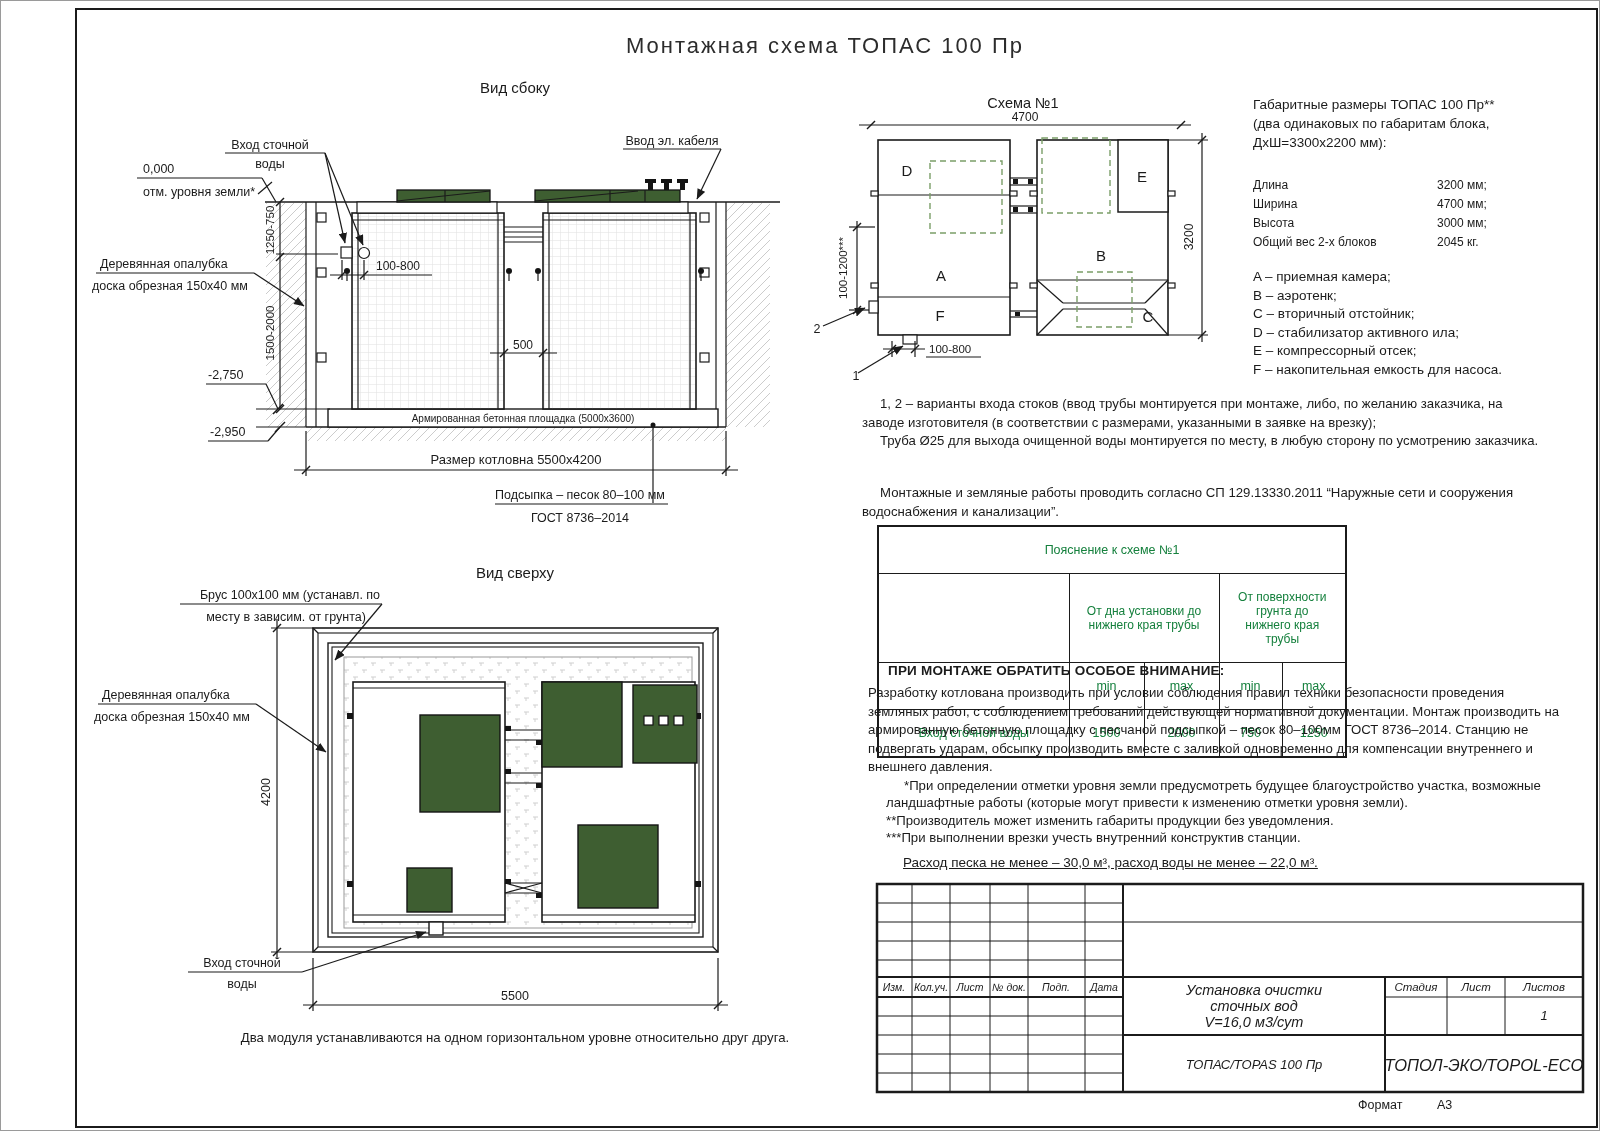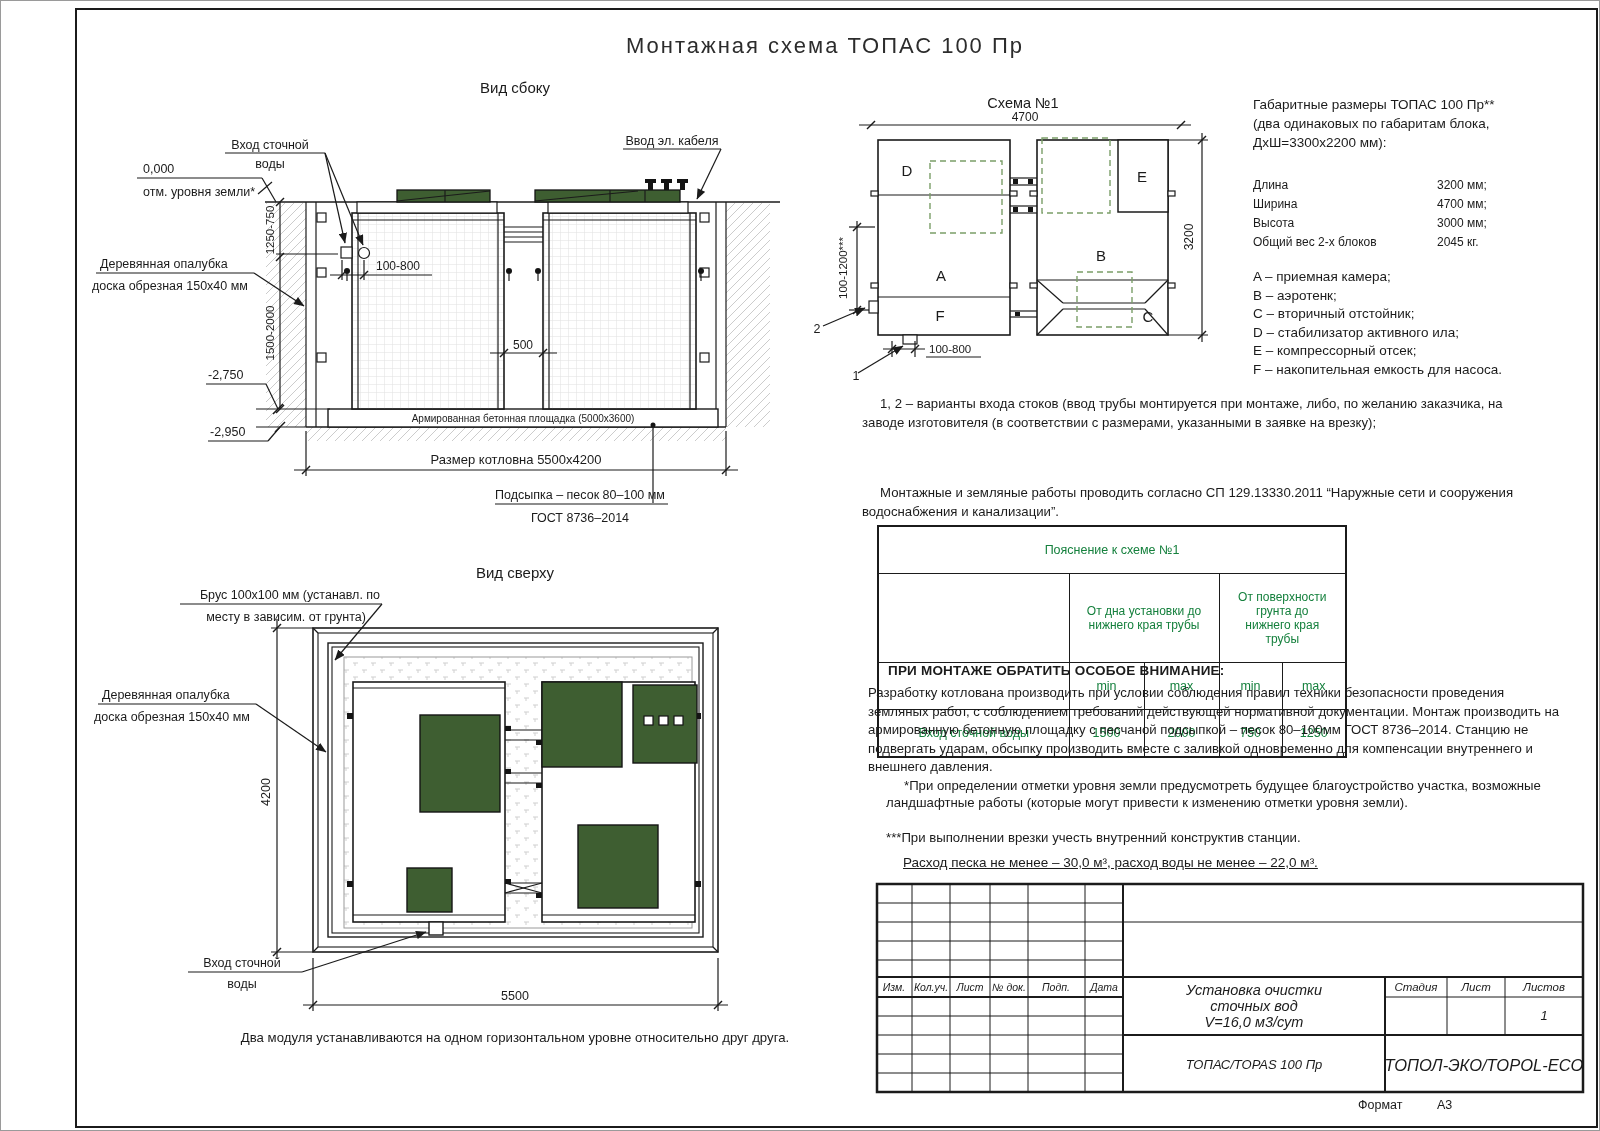--- a/index.html
+++ b/index.html
@@ -394,20 +394,21 @@
       <div>A – приемная камера;</div>
       <div>B – аэротенк;</div>
       <div>C – вторичный отстойник;</div>
       <div>D – стабилизатор активного ила;</div>
       <div>E – компрессорный отсек;</div>
       <div>F – накопительная емкость для насоса.</div>
     </div>
   </div>
 
   <div class="par ind" style="left:862px;top:395px;width:686px;">1, 2 – варианты входа  стоков (ввод трубы монтируется при монтаже, либо, по желанию заказчика, на заводе изготовителя (в соответствии с размерами, указанными в заявке на врезку);</div>
+  <div class="par ind" style="left:862px;top:432px;width:686px;">Труба Ø25 для выхода очищенной воды монтируется по месту, в любую сторону по усмотрению заказчика.</div>
   <div class="par ind" style="left:862px;top:484px;width:686px;">Монтажные и земляные работы проводить согласно СП 129.13330.2011 “Наружные сети и сооружения водоснабжения и канализации”.</div>
 
   <div style="position:absolute;left:877px;top:525px;">
     <table class="expl" style="width:468px;">
       <colgroup>
           <col style="width:191px">
           <col style="width:75px">
           <col style="width:75px">
           <col style="width:63px">
           <col style="width:64px">
@@ -436,20 +437,21 @@
         <td>1250</td>
       </tr>
     </tbody>
       </table>
   </div>
 
   <div class="lbl" style="left:888px;top:663px;font-size:13.5px;font-weight:bold;letter-spacing:.2px;">ПРИ МОНТАЖЕ ОБРАТИТЬ ОСОБОЕ ВНИМАНИЕ:</div>
   <div class="par" style="left:868px;top:684px;width:692px;">Разработку котлована производить при условии соблюдения правил техники безопасности проведения земляных работ, с соблюдением требований действующей нормативной документации.  Монтаж производить на армированную бетонную площадку с песчаной подсыпкой – песок 80–100мм ГОСТ 8736–2014. Станцию не подвергать ударам, обсыпку производить вместе с заливкой одновременно для компенсации внутреннего и внешнего давления.</div>
 
   <div class="par ind" style="left:886px;top:777px;width:692px;line-height:17.2px;">*При определении отметки уровня земли предусмотреть будущее благоустройство участка, возможные ландшафтные работы (которые могут привести к изменению отметки уровня земли).</div>
+  <div class="par ind" style="left:868px;top:812px;width:692px;line-height:17.2px;">**Производитель может изменить габариты продукции без уведомления.</div>
   <div class="par ind" style="left:868px;top:829px;width:692px;line-height:17.2px;">***При выполнении врезки учесть внутренний конструктив станции.</div>
 
   <div class="lbl" style="left:903px;top:855px;font-size:13.5px;text-decoration:underline;">Расход песка не менее – 30,0 м³, расход воды не менее – 22,0 м³.</div>
 
   <div style="position:absolute;left:876px;top:883px;width:708px;height:210px;font-style:italic;">
     <svg style="left:0;top:0" width="708" height="210" viewBox="0 0 708 210">
       <g stroke="#1b1b1b" fill="none">
         <rect x="1" y="1" width="706" height="208" stroke-width="2.5"></rect>
 
         <line x1="36" y1="0" x2="36" y2="210"></line>

